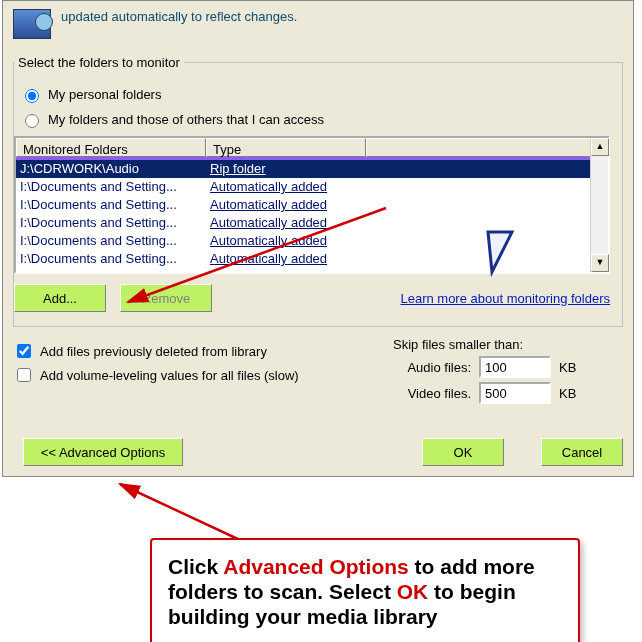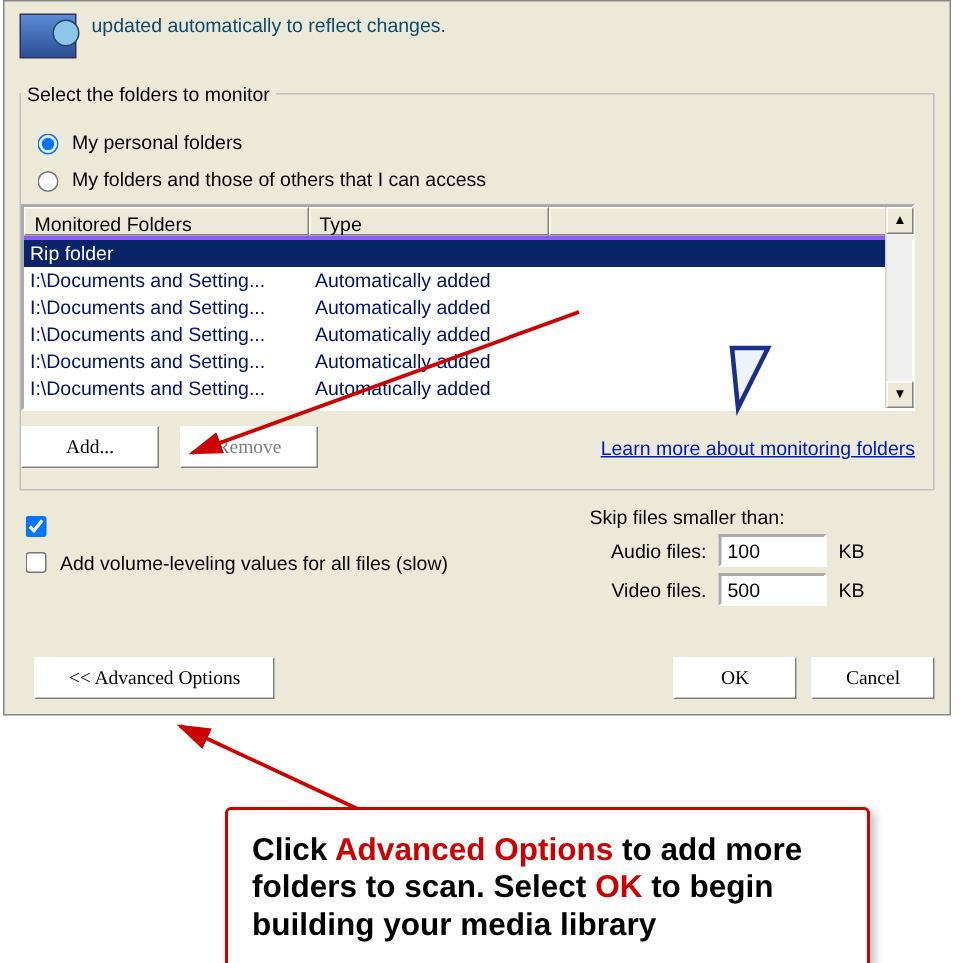--- a/index.html
+++ b/index.html
@@ -78,21 +78,21 @@
     padding:3px 6px;
     font-size:13px;
     background:#ece9d8;
   }
   .col-folder { width: 190px; }
   .col-type { width: 160px; }
   .col-spacer { flex:1; }
   .list-body { flex:1; overflow:hidden; position:relative; }
   .row { display:flex; height:18px; line-height:18px; font-size:13px; }
   .row .c1 { width:190px; padding-left:4px; white-space:nowrap; overflow:hidden; text-overflow:ellipsis; }
-  .row .c2 { width:160px; padding-left:4px; white-space:nowrap; overflow:hidden; }
+  .row .c2 { width:160px; padding-left:4px; white-space:nowrap; overflow:hidden;text-decoration:underline; }
   .row.sel { background:#0a246a; color:#fff; }
   .row.link { color:#00116a; }
   .list-scroll {
     position:absolute; right:0; top:0; bottom:0; width:18px;
     background:#f0f0f0;
     border-left:1px solid #d4d0c8;
   }
   .scroll-btn {
     width:18px;height:18px;
     background:#ece9d8;
@@ -101,45 +101,46 @@
     font-size:9px; line-height:14px; text-align:center;
   }
   .scroll-btn.down{ position:absolute; bottom:0; left:0; }
   .btn {
     display:inline-flex;
     align-items:center;
     justify-content:center;
     min-width: 92px;
     height: 28px;
     padding: 0 14px;
-    background:#ffffff;
+    background:#bef264;
     border:1px solid #808080;
     border-top-color:#fff;
     border-left-color:#fff;
-    font-family:Liberation Serif, serif;
+    font-family:Liberation Sans, sans-serif;
     font-size:13px;
     cursor:pointer;
   }
   .btn.disabled { color:#808080; }
   .btns-row { margin-top: 10px; display:flex; align-items:center; }
   .btns-row .gap { flex:1; }
   .learn-link { color:#0018c0; text-decoration:underline; cursor:pointer; }
   .options-block { display:flex; margin-top: 8px; }
   .opts-left { flex:1; }
   .check-row { display:flex; align-items:center; gap:6px; margin:4px 0; }
   .check-row input { width:14px; height:14px; }
   .opts-right { width: 230px; }
   .skip-row { display:flex; align-items:center; margin:4px 0; }
   .skip-label { width:86px; text-align:right; padding-right:8px; }
   .skip-input { width:72px; height:22px; border:2px inset #fff; background:#fff; padding:0 4px; font-family:inherit; font-size:13px; }
   .kb { margin-left:8px;text-align:right; }
   .footer-row {
     margin-top: 30px;
     display:flex;
     align-items:flex-start;
+    gap:27px;
   }
   .footer-row .gap { flex:1; }
   .footer-row .btn { min-width: 82px; margin-left:10px; }
   .footer-row .btn.adv { min-width: 160px; }
   
   .overlay { position:absolute; left:0; top:0; width:642px; height:642px; pointer-events:none; }
   .callout {
     position:absolute;
     background:#eef3fb;
     border:3px solid #1a2f8a;
@@ -186,20 +187,21 @@
     </label>
 
     <div class="listbox">
       <div class="list-head">
         <div class="col col-folder">Monitored Folders</div>
         <div class="col col-type">Type</div>
         <div class="col col-spacer"></div>
       </div>
       <div class="list-body" id="list-body">
           <div class="row sel">
+            <div class="c1">J:\CDRWORK\Audio</div>
             <div class="c2">Rip folder</div>
           </div>
           <div class="row link">
             <div class="c1">I:\Documents and Setting...</div>
             <div class="c2">Automatically added</div>
           </div>
           <div class="row link">
             <div class="c1">I:\Documents and Setting...</div>
             <div class="c2">Automatically added</div>
           </div>
@@ -228,20 +230,21 @@
       <button class="btn disabled">Remove</button>
       <span class="gap"></span>
       <span class="learn-link">Learn more about monitoring folders</span>
     </div>
   </fieldset>
 
   <div class="options-block">
     <div class="opts-left">
       <label class="check-row">
         <input type="checkbox" checked="" style="">
+        <span>Add files previously deleted from library</span>
       </label>
       <label class="check-row">
         <input type="checkbox" style="">
         <span>Add volume-leveling values for all files (slow)</span>
       </label>
     </div>
     <div class="opts-right">
       <div>Skip files smaller than:</div>
       <div class="skip-row">
         <span class="skip-label">Audio files:</span>

